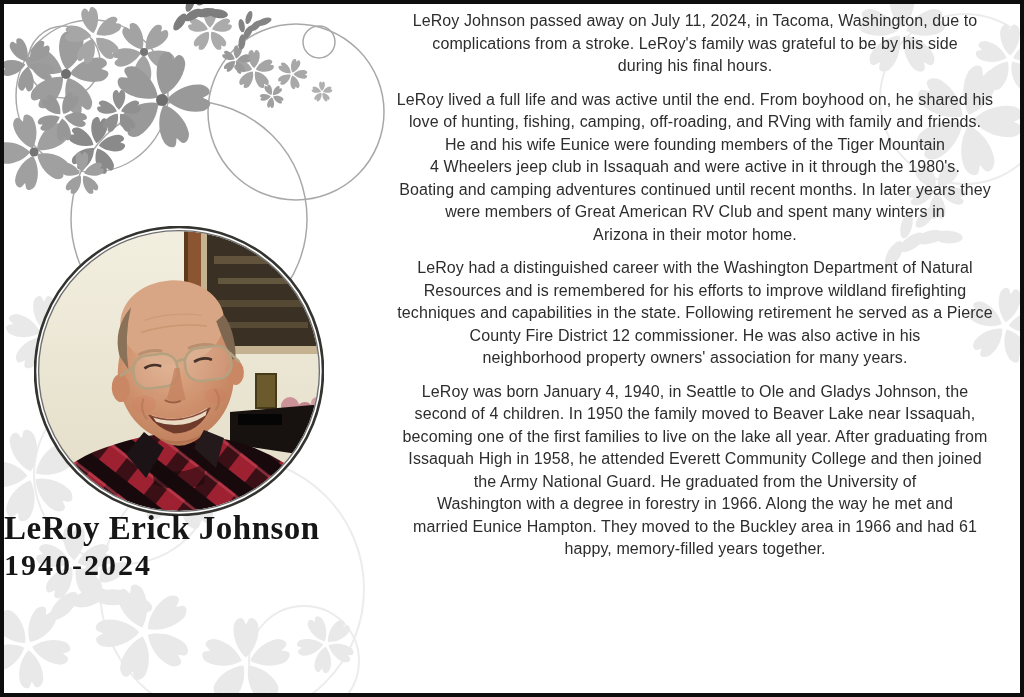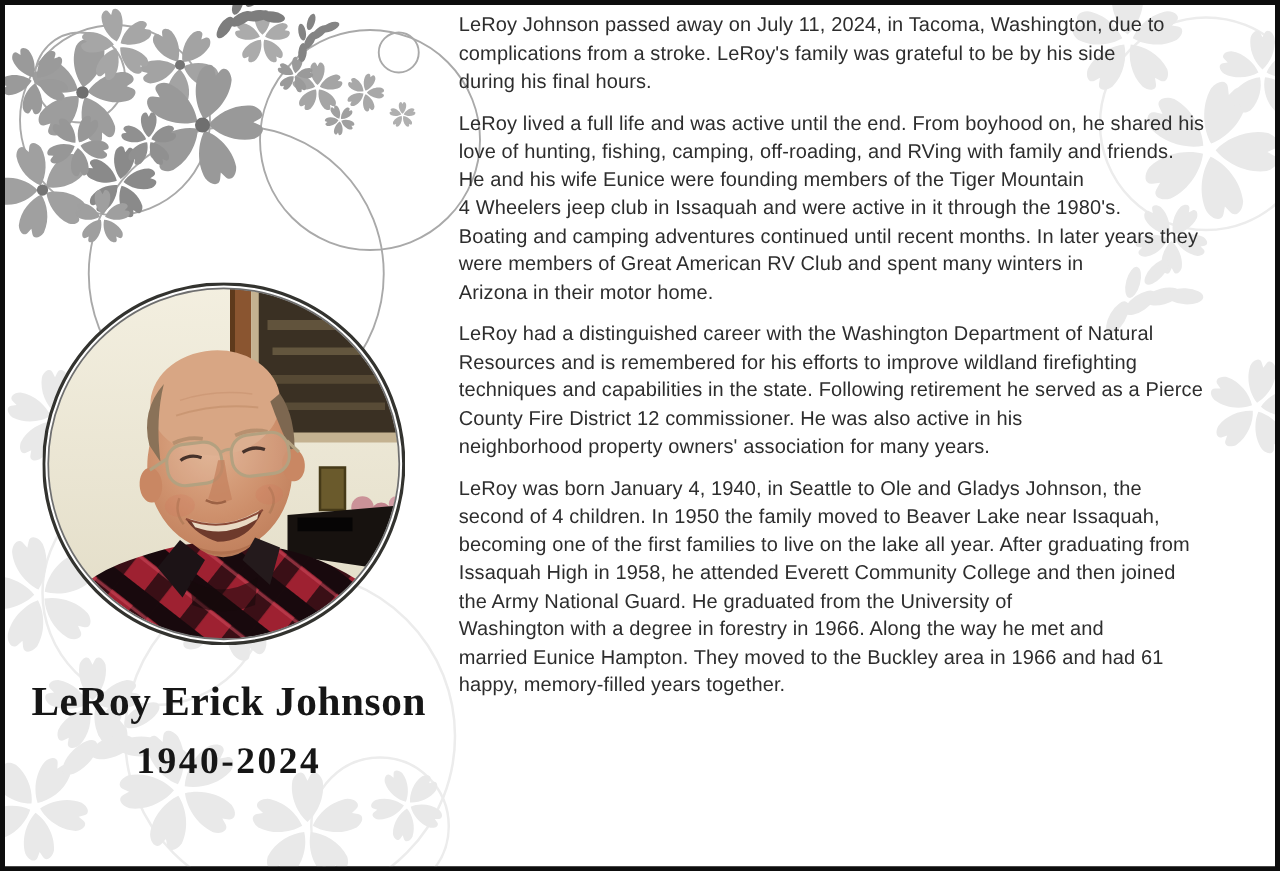--- a/index.html
+++ b/index.html
@@ -8,34 +8,34 @@
     width:1024px;height:697px;
     background:#ffffff;
     border:4px solid #0d0d0d;
     box-sizing:border-box;
     overflow:hidden;
     font-family:"Liberation Sans", sans-serif;
   }
   .decor{position:absolute;left:0;top:0;width:1016px;height:689px;pointer-events:none;}
   .photo-wrap{position:absolute;left:30px;top:222px;width:290px;height:290px;z-index:3;}
   .photo-wrap svg{display:block;width:100%;height:100%;}
-  .name-block{position:absolute;left:0;top:540px;width:358px;text-align:center;z-index:4;}
+  .name-block{position:absolute;left:0;top:506px;width:358px;text-align:left;z-index:4;}
   .name{
     font-family:"Liberation Serif", serif;
     font-weight:bold;font-size:33px;color:#161616;letter-spacing:0.5px;line-height:1.15;
   }
   .years{
     font-family:"Liberation Serif", serif;
-    font-weight:bold;font-size:30px;color:#161616;letter-spacing:2px;margin-top:10px;
+    font-weight:bold;font-size:30px;color:#161616;letter-spacing:2px;
   }
   .obit{
     position:absolute;left:363px;top:6px;width:656px;z-index:4;
     color:#2d2d2d;font-size:16px;line-height:22.5px;letter-spacing:0.1px;
   }
-  .obit p{margin:0 0 11px 0;white-space:pre;}
+  .obit p{margin:0 0 11px 0;white-space:pre;text-align:center;}
 </style>
 </head>
 <body>
 
 <div class="card">
 
   <svg class="decor" viewBox="0 0 1016 689" aria-hidden="true">
     <defs>
       <g id="flower">
         <g id="p1">

